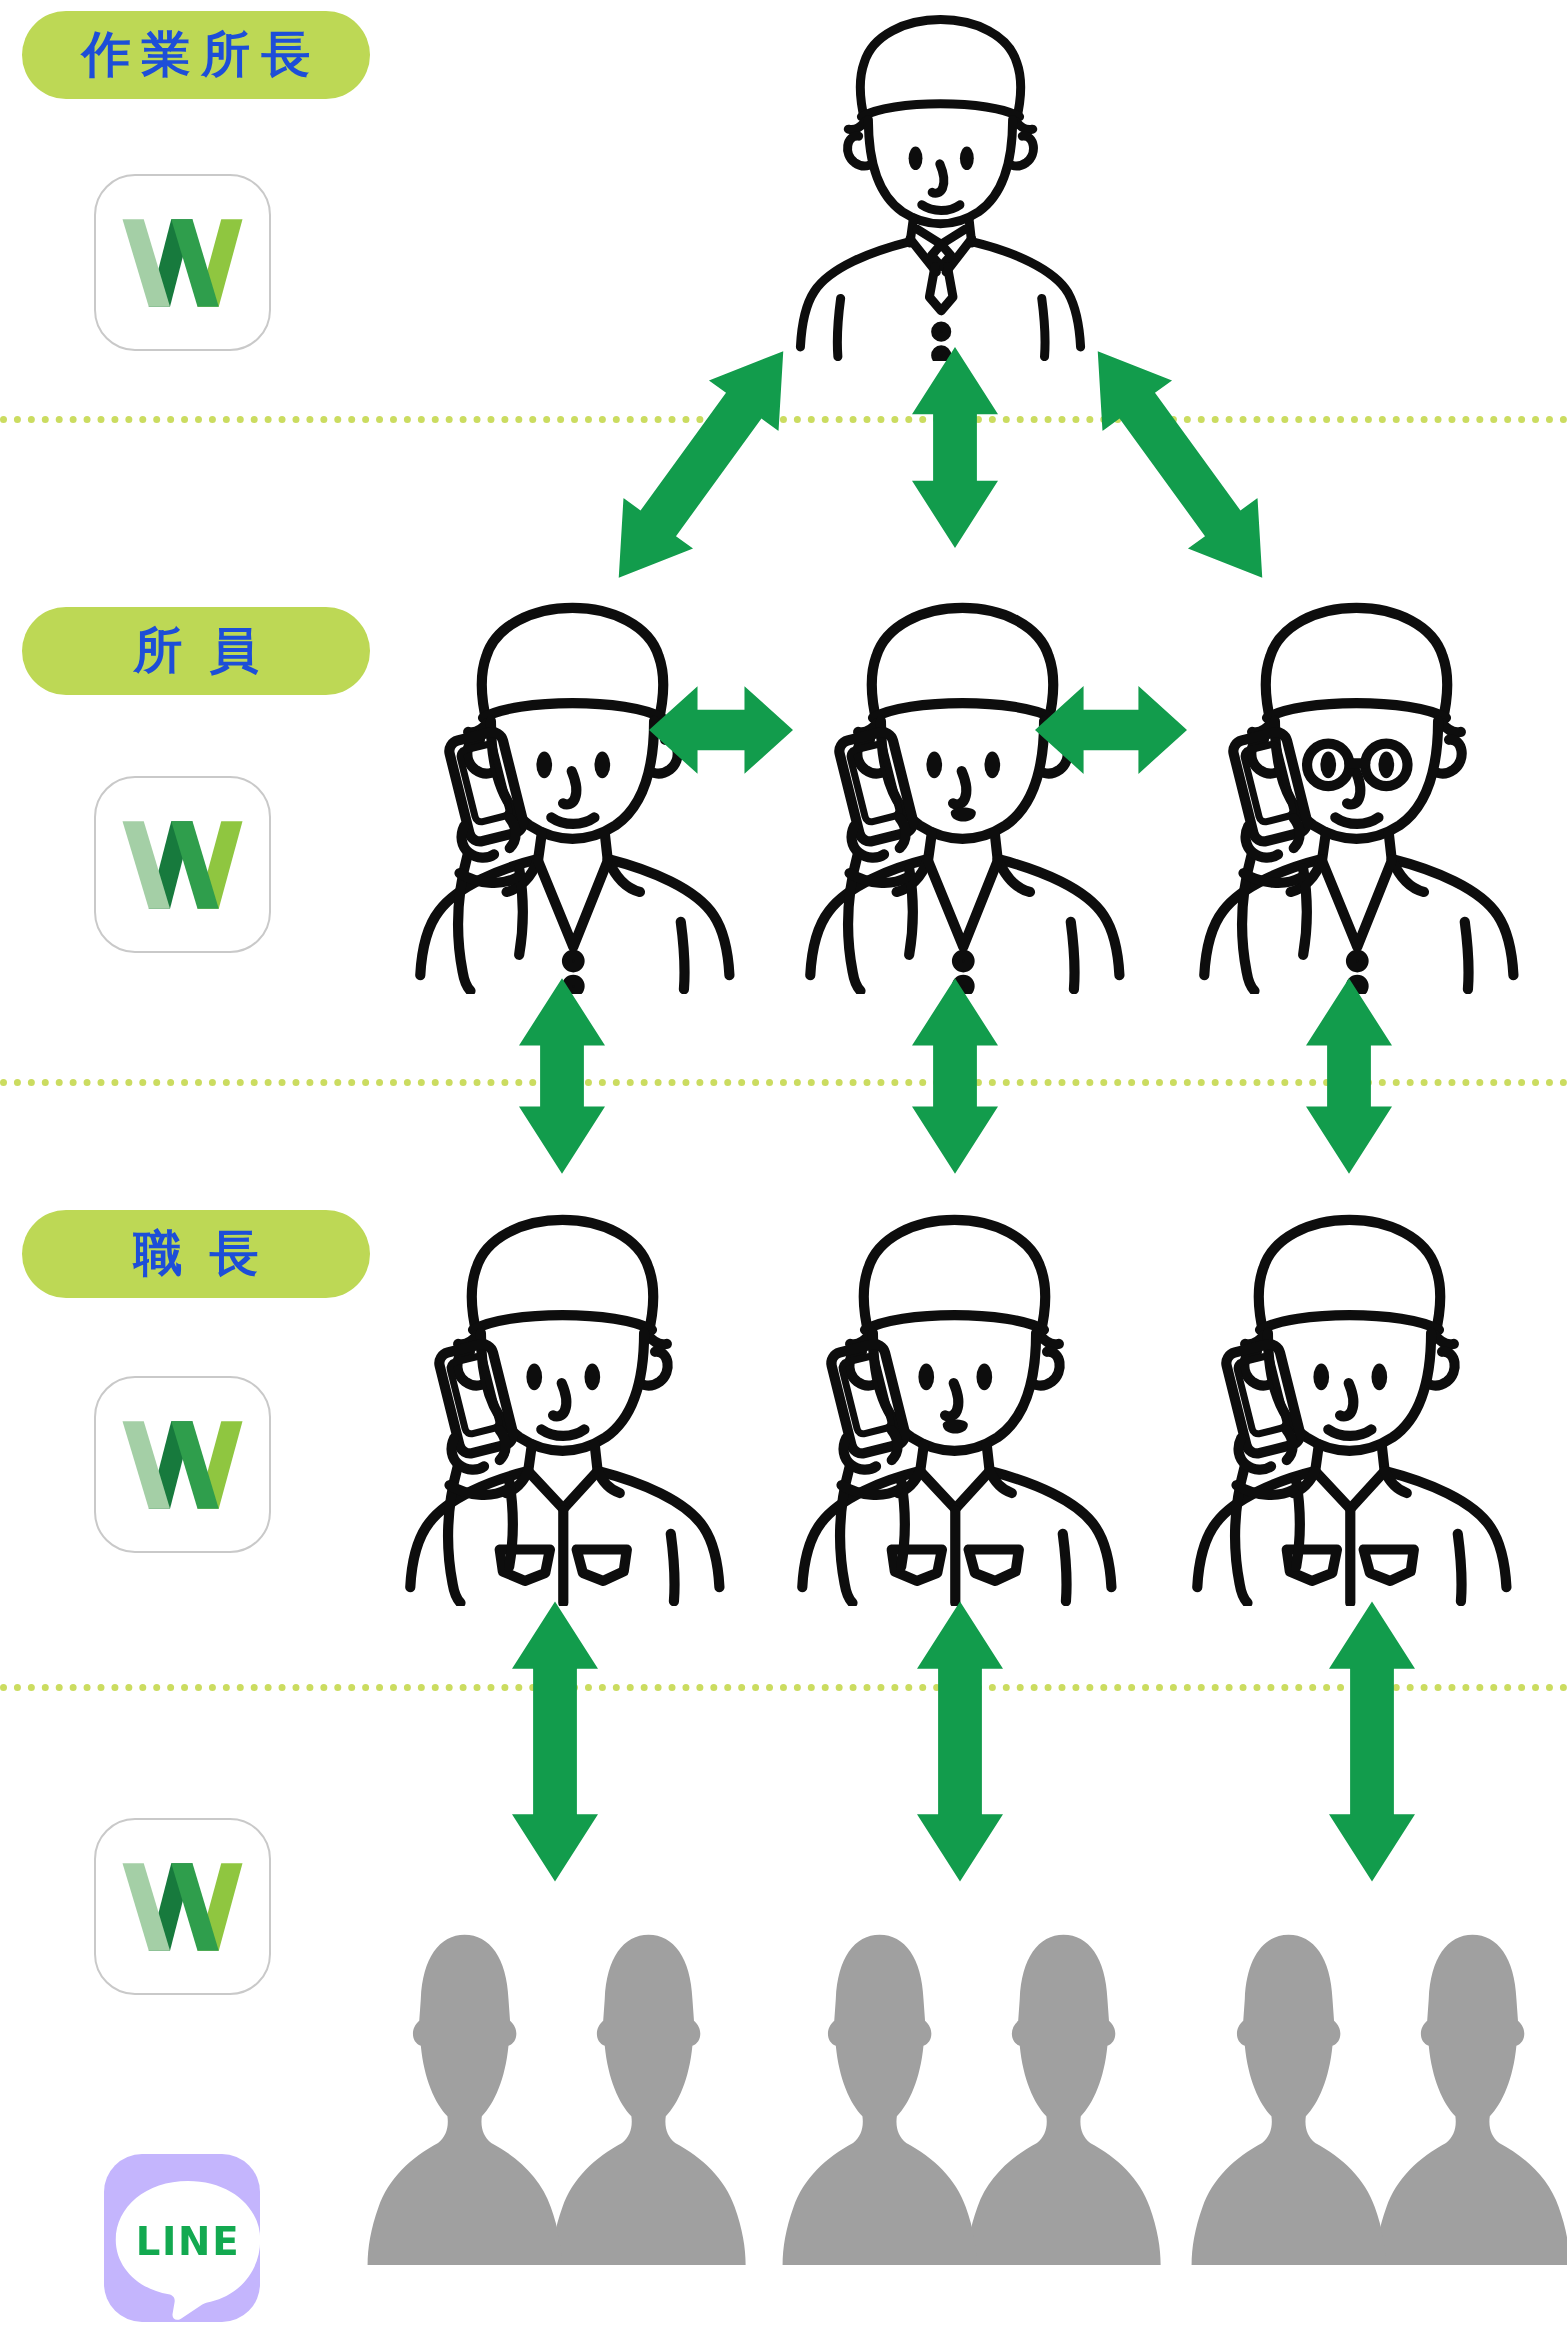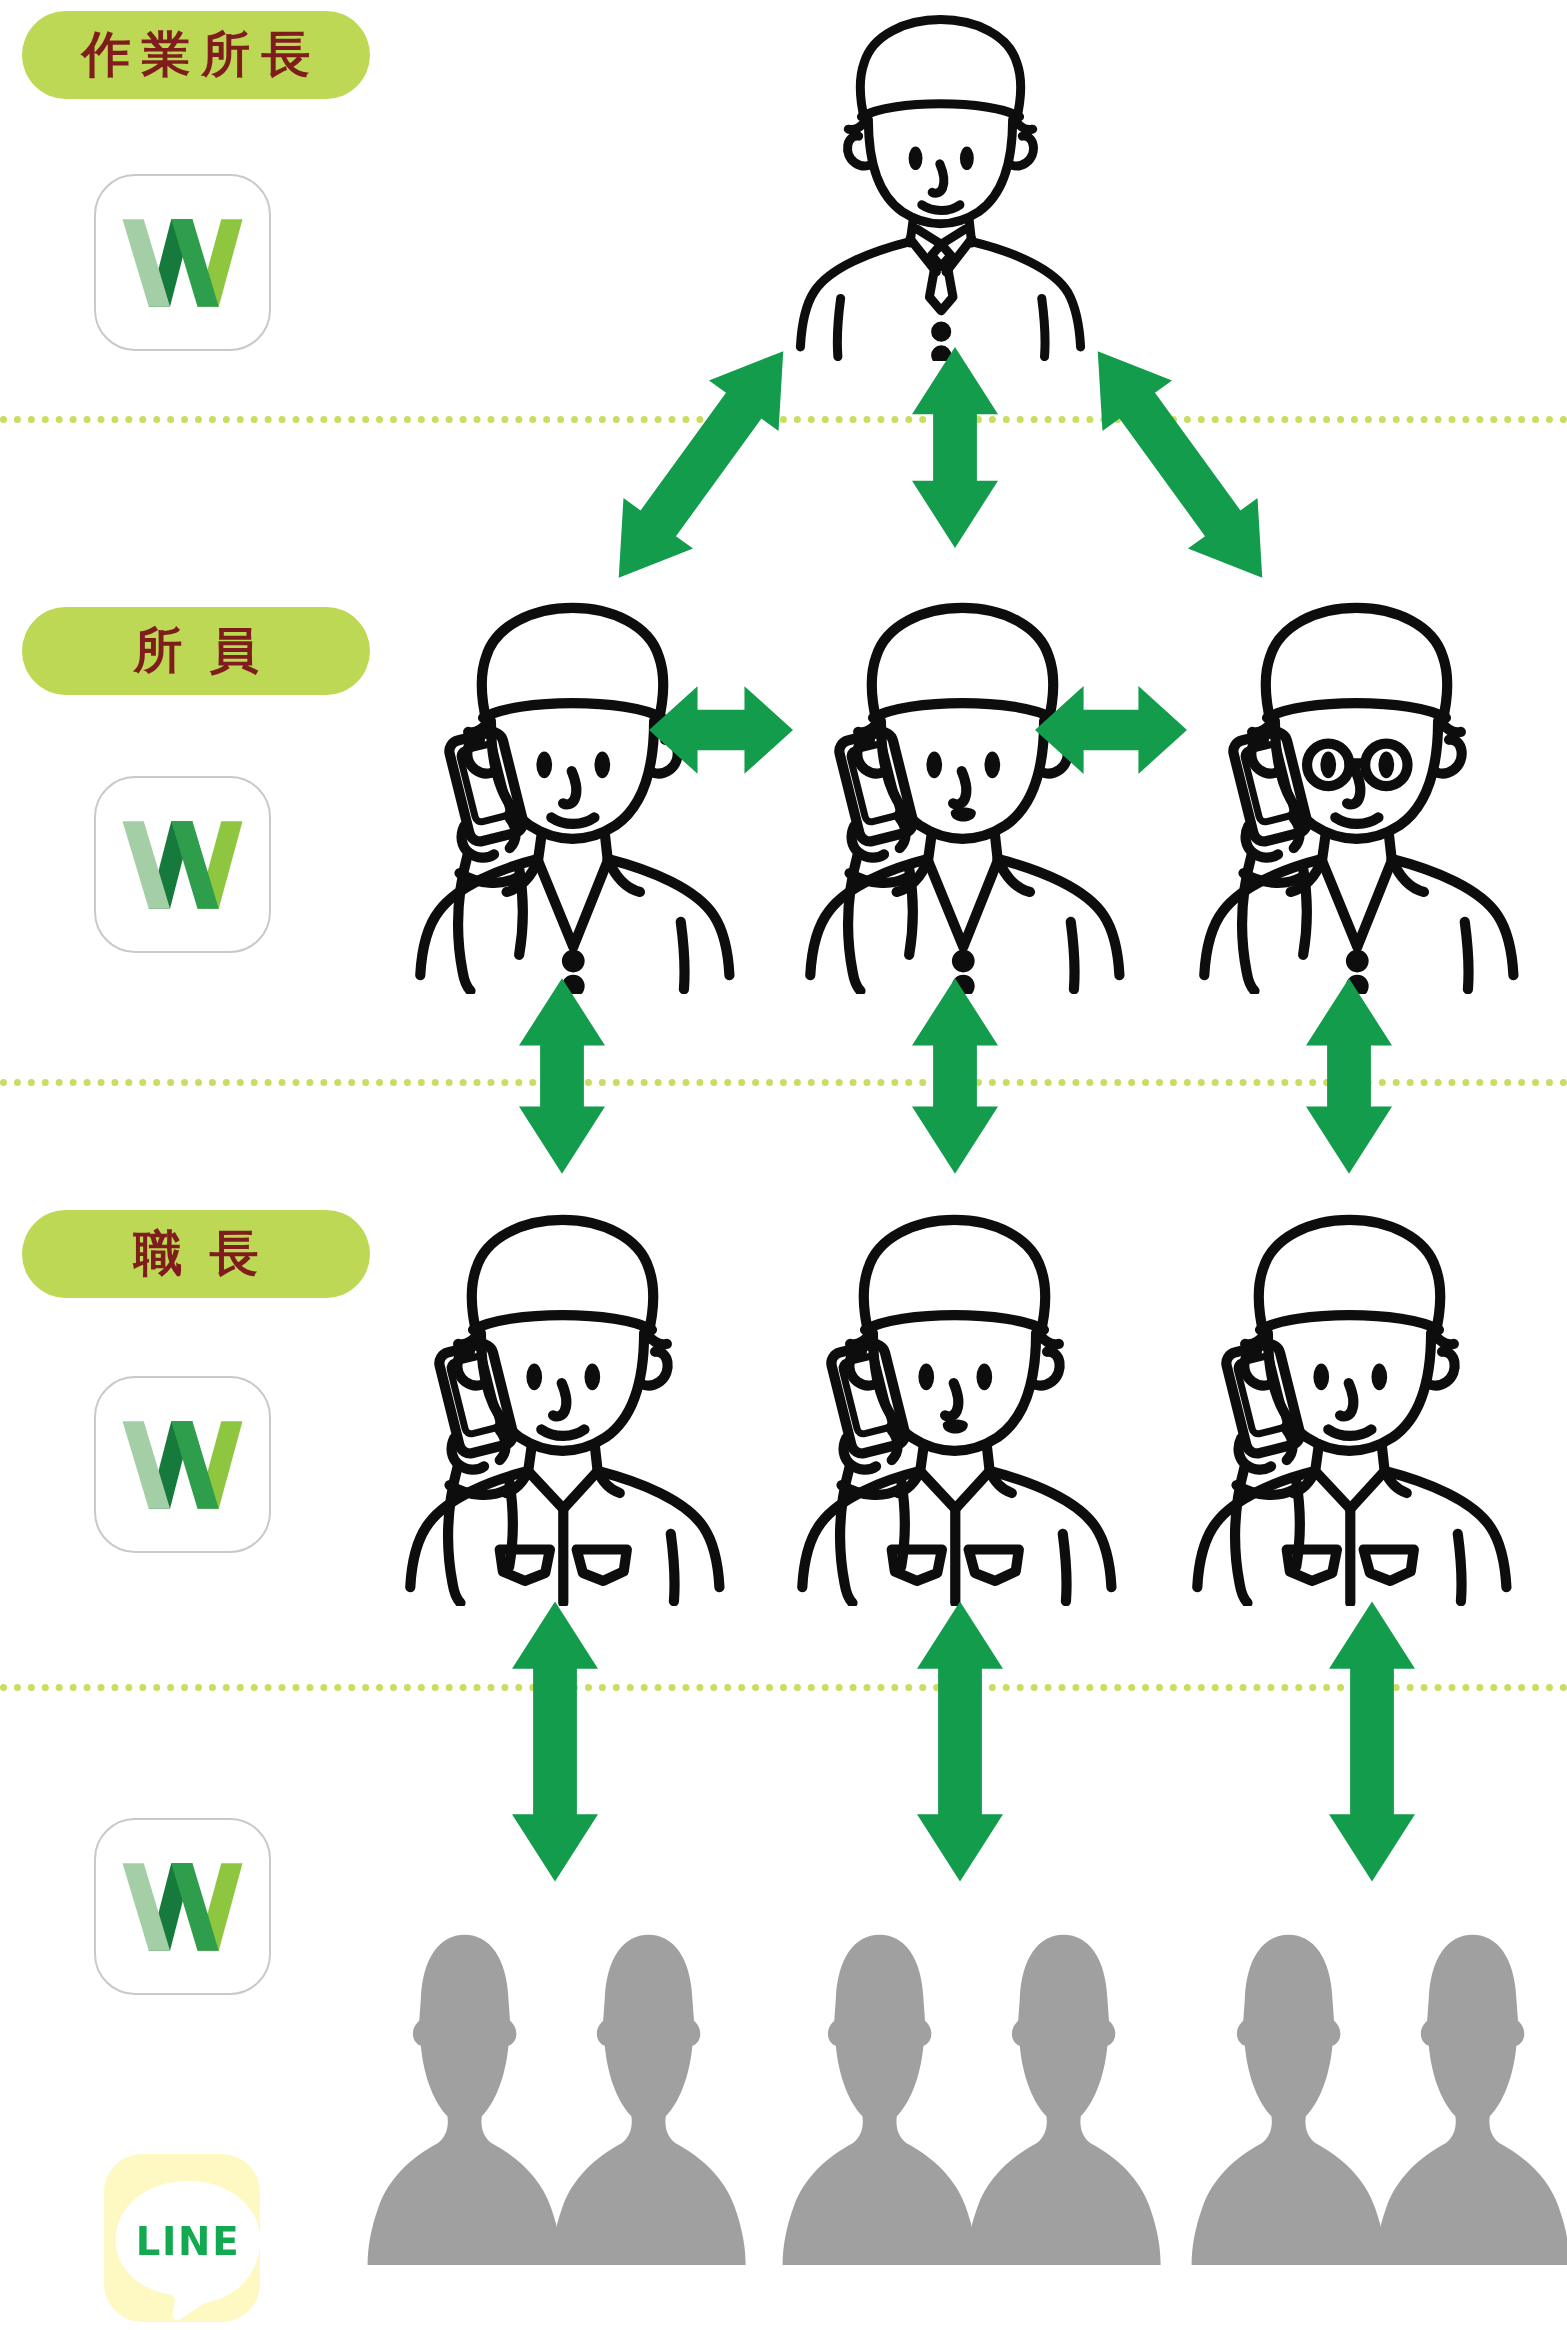--- a/index.html
+++ b/index.html
@@ -1,25 +1,25 @@
 <!DOCTYPE html>
 <html style="font-size:12.5px"><head>
 <meta charset="utf-8">
 <style>
   html,body{margin:0;padding:0;background:#fff;}
   body{font-family:"DejaVu Sans","Liberation Sans",sans-serif;}
   .canvas{position:relative;width:1568px;height:2330px;background:#fff;overflow:hidden;}
   .divider{position:absolute;left:0;width:1568px;height:0;border-top:7px dotted #cbdc60;}
   .pill{position:absolute;left:22px;width:348px;height:88px;background:#bdd855;border-radius:45px;
         display:flex;align-items:center;justify-content:center;
-        font-size:49px;font-weight:bold;color:#7f1d1d;letter-spacing:0.22em;text-indent:0.22em;}
+        font-size:49px;font-weight:bold;color:#1d4ed8;letter-spacing:0.22em;text-indent:0.22em;}
   .pill.two{letter-spacing:0.55em;text-indent:0.55em;}
   .appicon{position:absolute;left:94px;width:177px;height:177px;background:#fff;border:2.4px solid #c9c9c9;
            border-radius:41px;display:flex;align-items:center;justify-content:center;box-sizing:border-box;}
-  .lineicon{position:absolute;left:104px;top:2154px;width:156px;height:168px;border-radius:38px;background:#fef9c3;}
+  .lineicon{position:absolute;left:104px;top:2154px;width:156px;height:168px;border-radius:38px;background:#c4b5fd;}
   .arrow{position:absolute;}
   .fig{position:absolute;}
   svg{display:block;}
   .stroke{stroke:#0d0d0d;stroke-width:13;fill:none;stroke-linecap:round;stroke-linejoin:round;}
 </style>
 </head>
 <body>
 
 <div class="canvas">
 

